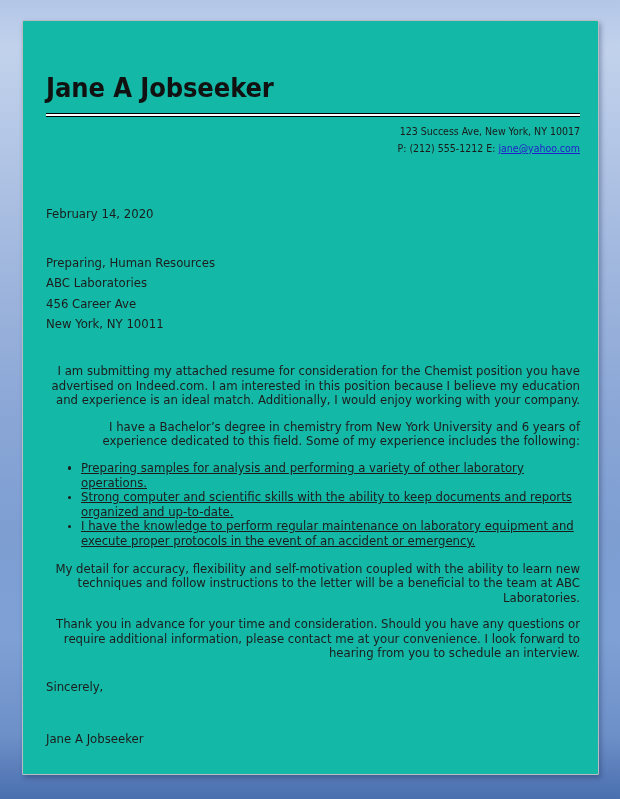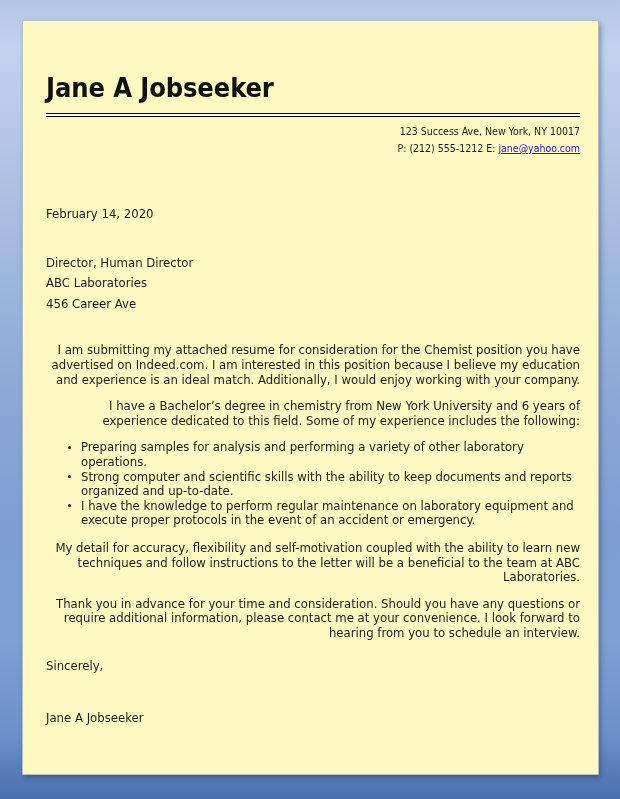--- a/index.html
+++ b/index.html
@@ -28,21 +28,21 @@
     height: 799px;
   }
 
   
   .page {
     position: absolute;
     left: 22px;
     top: 20px;
     width: 577px;
     height: 755px;
-    background: #fef9c3;
+    background: #14b8a6;
     border: 1px solid #b9bcc2;
     border-radius: 2px 2px 1px 1px;
     box-shadow: 2px 3px 5px rgba(28, 46, 84, .38);
     box-sizing: border-box;
     overflow: hidden;
   }
 
   .sheet-inner {
     position: absolute;
     left: 0;
@@ -132,20 +132,21 @@
     margin: 0 0 13px 0;
     padding: 0;
     list-style: none;
   }
 
   .bullets li {
     position: relative;
     padding-left: 35px;
     margin-bottom: 0px;
     line-height: 14.6px;
+    text-decoration: underline;
   }
 
   .bullets li::before {
     content: "";
     position: absolute;
     left: 22px;
     top: 5.5px;
     width: 3.2px;
     height: 3.2px;
     background: #1c1c1c;
@@ -177,23 +178,24 @@
           <div class="contact-line">123 Success Ave, New York, NY 10017</div>
           <div class="contact-line"><span>P: (212) 555-1212 E: </span><a class="email-link" href="#">jane@yahoo.com</a></div>
         </div>
       </div>
 
       <div class="letter">
 
         <div class="date">February 14, 2020</div>
 
         <div class="recipient">
-          <div class="addr-line">Director, Human Director</div>
+          <div class="addr-line">Preparing, Human Resources</div>
           <div class="addr-line">ABC Laboratories</div>
           <div class="addr-line">456 Career Ave</div>
+          <div class="addr-line">New York, NY 10011</div>
         </div>
 
 
         <div class="para">I am submitting my attached resume for consideration for the Chemist position you have advertised on Indeed.com.  I am interested in this position because I believe my education and experience is an ideal match.  Additionally, I would enjoy working with your company.</div>
 
         <div class="para">I have a Bachelor’s degree in chemistry from New York University and 6 years of experience dedicated to this field. Some of my experience includes the following:</div>
 
         <ul class="bullets">
           <li>Preparing samples for analysis and performing a variety of other laboratory operations.</li>
           <li>Strong computer and scientific skills with the ability to keep documents and reports organized and up-to-date.</li>

